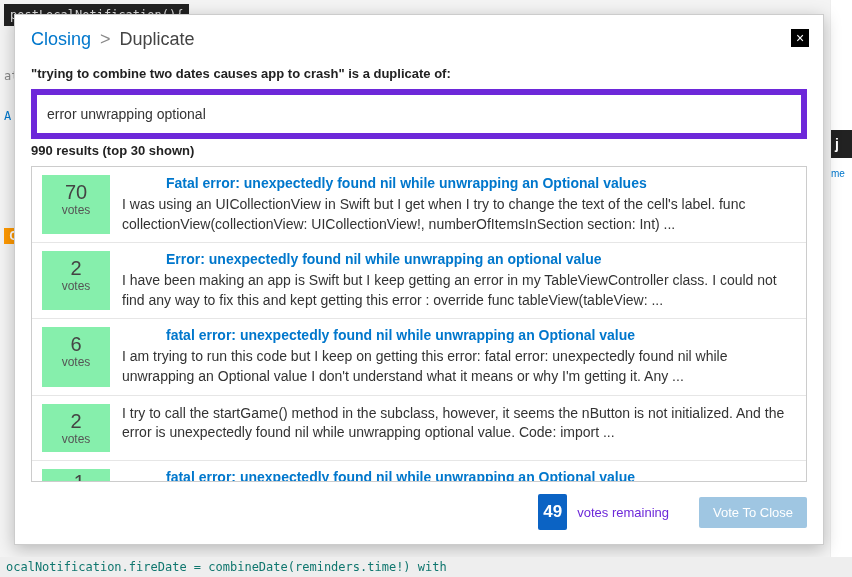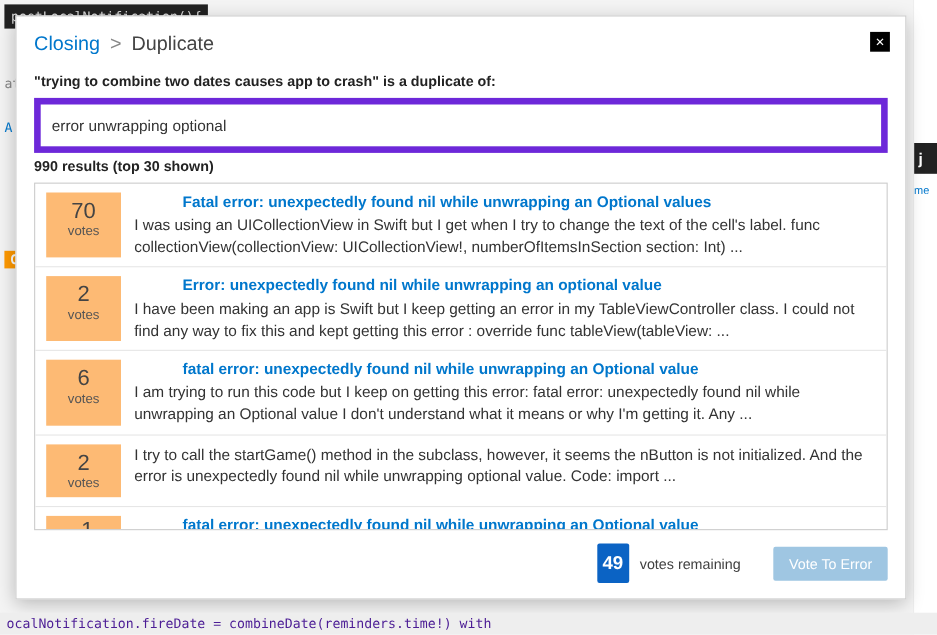--- a/index.html
+++ b/index.html
@@ -84,21 +84,21 @@
     overflow: hidden;
   }
   .result-row {
     display: flex;
     border-bottom: 1px solid #e6e6e6;
     padding: 8px 10px;
   }
   .vote-box {
     width: 68px;
     flex: 0 0 68px;
-    background: #fdba74;
+    background: #86efac;
     text-align: center;
     padding: 6px 2px;
     margin-right: 12px;
     font-size: 12px;
     color: #555;
   }
   .vote-box .num {
     font-size: 20px;
     color: #444;
     display: block;
@@ -126,33 +126,33 @@
     margin-top: 12px;
   }
   .votes-badge {
     background: #0b63c4;
     color: #fff;
     font-size: 17px;
     font-weight: bold;
     padding: 8px 5px;
     border-radius: 2px;
   }
-  .votes-label { font-size: 13px; color: #404040; margin-right: 20px;}
+  .votes-label { font-size: 13px; color: #6d28d9; margin-right: 20px;}
   .vote-close-btn {
     background: #9fc6e2;
     color: #fff;
     font-size: 13px;
     padding: 8px 14px;
     border: none;
     border-radius: 2px;
     cursor: default;
   }
   .bottom-code {
     position:absolute; bottom:0; left:0; width:852px;
-    background:#eee; color:#4c1d95; font-family:monospace; font-size:12px;
+    background:#eee; color:#0f766e; font-family:monospace; font-size:12px;
     padding:3px 6px;
   }
 </style>
 </head>
 <body>
 
 <div class="bg-noise">
   <span class="dark">postLocalNotification(){</span><br><br><br>ate<br><br>
   <span style="color:#07c">A</span><br><br><br><br><br><br>
   <span style="background:#f90;color:#fff;padding:1px 5px;font-weight:bold">C</span>
@@ -230,18 +230,18 @@
       <div class="result-body">
         <div class="result-title">fatal error: unexpectedly found nil while unwrapping an Optional value</div>
       </div>
     </div>
 
   </div>
 
   <div class="footer">
     <span class="votes-badge">49</span>
     <span class="votes-label">votes remaining</span>
-    <button class="vote-close-btn">Vote To Error</button>
+    <button class="vote-close-btn">Vote To Close</button>
   </div>
 
 </div>
 
 <div class="bottom-code">ocalNotification.fireDate = combineDate(reminders.time!)  with</div>
 
 </body></html>

